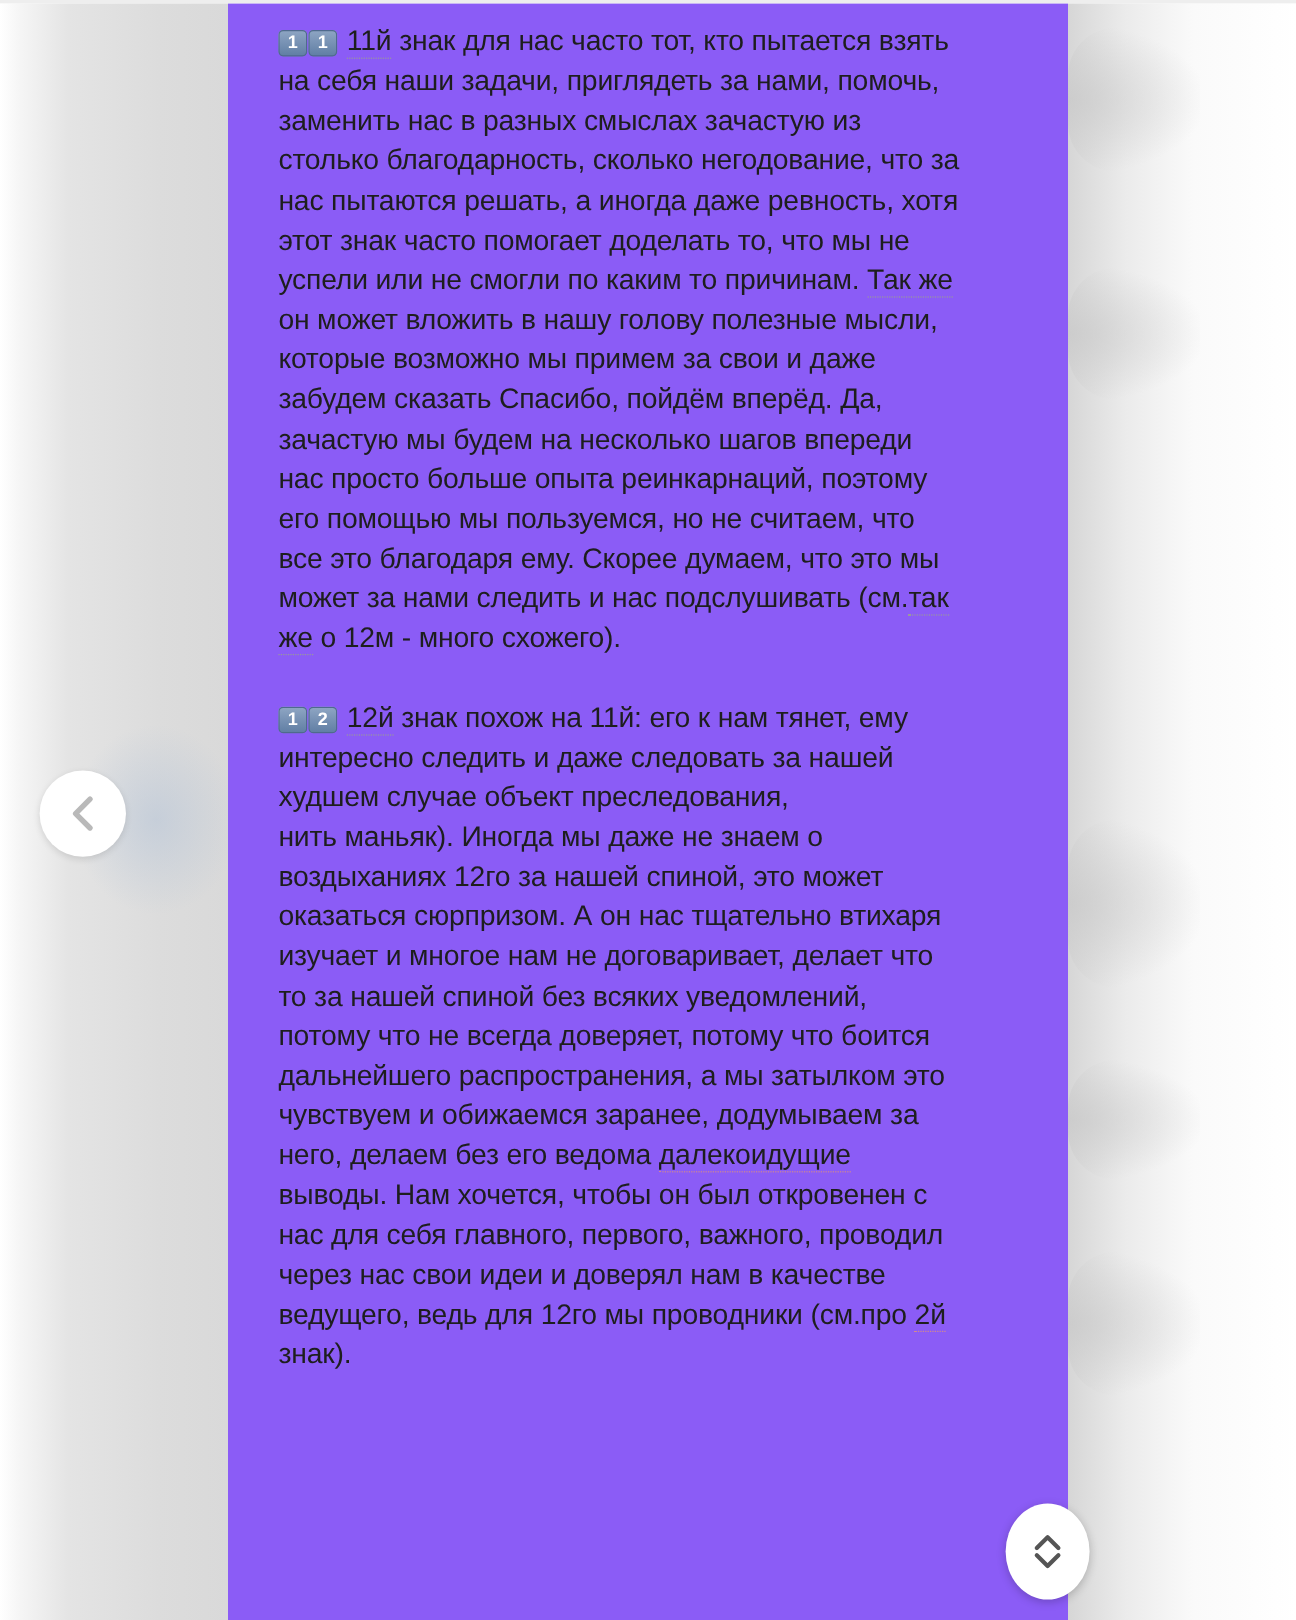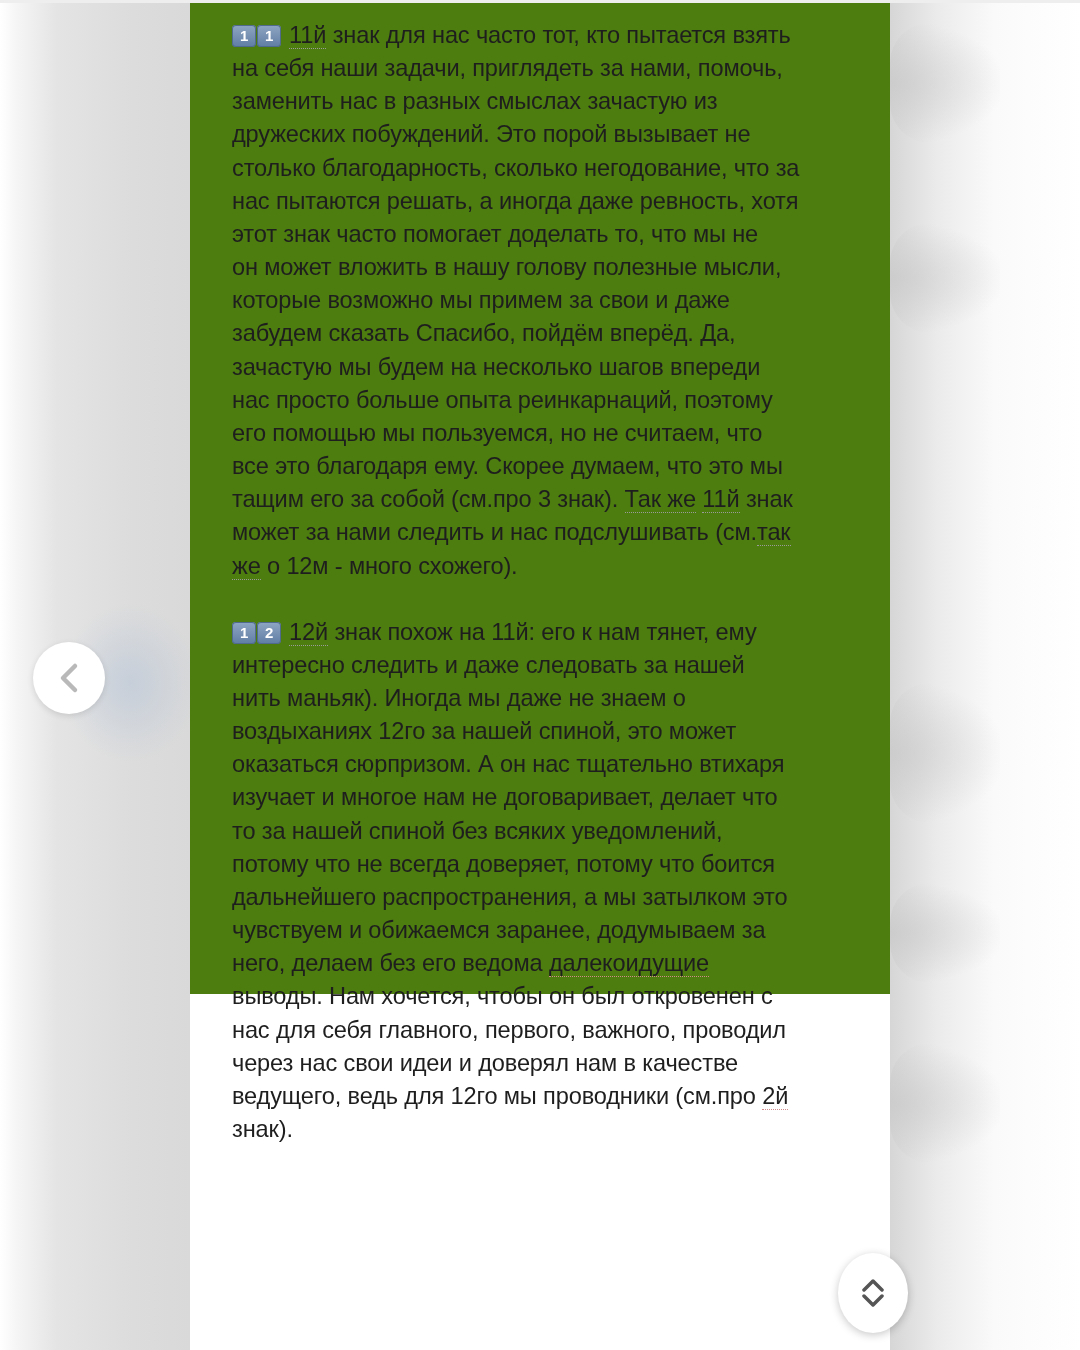--- a/index.html
+++ b/index.html
@@ -19,22 +19,22 @@
     .side-right {
       position: absolute; left: 890px; top: 3px; width: 190px; height: 1347px;
       background: linear-gradient(90deg, #d6d6d6 0%, #ebebeb 25%, #fafafa 55%, #ffffff 100%);
     }
     .side-right .shade {
       position: absolute; left: 0; width: 110px; border-radius: 40px;
       background: radial-gradient(ellipse at left center, rgba(200,200,200,0.7) 0%, rgba(230,230,230,0) 75%);
     }
 
     .panel {
-      position: absolute; left: 190px; top: 3px; width: 700px; height: 991px;
-      background: #4d7c0f;
+      position: absolute; left: 190px; top: 3px; width: 700px; height: 1347px;
+      background: #8b5cf6;
     }
     .content {
       position: absolute; left: 42px; top: 16px; width: 620px;
       color: #1e1e1e; font-size: 23.6px; line-height: 33.15px; letter-spacing: -0.15px;
     }
     .paragraph { margin-bottom: 33px; }
     .line { display: block; white-space: nowrap; }
 
     .keycap {
       display: inline-block; width: 24px; height: 22px; border-radius: 4px;
@@ -75,38 +75,38 @@
   <div class="shade" style="top:880px;height:100px;"></div>
   <div class="shade" style="top:1040px;height:120px;"></div>
 </div>
 
 <div class="panel">
   <div class="content" id="content">
       <div class="paragraph">
         <span class="line"><span class="keycap">1</span><span class="keycap keycap-gap">1</span><span class="dotted">11й</span> знак для нас часто тот, кто пытается взять</span>
         <span class="line">на себя наши задачи, приглядеть за нами, помочь,</span>
         <span class="line">заменить нас в разных смыслах зачастую из</span>
-        <span class="line">дружеских побуждений. Это порой вызывает не</span>
         <span class="line">столько благодарность, сколько негодование, что за</span>
         <span class="line">нас пытаются решать, а иногда даже ревность, хотя</span>
         <span class="line">этот знак часто помогает доделать то, что мы не</span>
+        <span class="line">успели или не смогли по каким то причинам. <span class="dotted">Так же</span></span>
         <span class="line">он может вложить в нашу голову полезные мысли,</span>
         <span class="line">которые возможно мы примем за свои и даже</span>
         <span class="line">забудем сказать Спасибо, пойдём вперёд. Да,</span>
         <span class="line">зачастую мы будем на несколько шагов впереди</span>
         <span class="line">нас просто больше опыта реинкарнаций, поэтому</span>
         <span class="line">его помощью мы пользуемся, но не считаем, что</span>
         <span class="line">все это благодаря ему. Скорее думаем, что это мы</span>
-        <span class="line">тащим его за собой (см.про 3 знак). <span class="dotted">Так же</span> <span class="dotted">11й</span> знак</span>
         <span class="line">может за нами следить и нас подслушивать (см.<span class="dotted">так</span></span>
         <span class="line"><span class="dotted">же</span> о 12м - много схожего).</span>
       </div>
       <div class="paragraph">
         <span class="line"><span class="keycap">1</span><span class="keycap keycap-gap">2</span><span class="dotted">12й</span> знак похож на 11й: его к нам тянет, ему</span>
         <span class="line">интересно следить и даже следовать за нашей</span>
+        <span class="line">худшем случае объект преследования,</span>
         <span class="line">нить маньяк). Иногда мы даже не знаем о</span>
         <span class="line">воздыханиях 12го за нашей спиной, это может</span>
         <span class="line">оказаться сюрпризом. А он нас тщательно втихаря</span>
         <span class="line">изучает и многое нам не договаривает, делает что</span>
         <span class="line">то за нашей спиной без всяких уведомлений,</span>
         <span class="line">потому что не всегда доверяет, потому что боится</span>
         <span class="line">дальнейшего распространения, а мы затылком это</span>
         <span class="line">чувствуем и обижаемся заранее, додумываем за</span>
         <span class="line">него, делаем без его ведома <span class="dotted-red">далекоидущие</span></span>
         <span class="line">выводы. Нам хочется, чтобы он был откровенен с</span>

